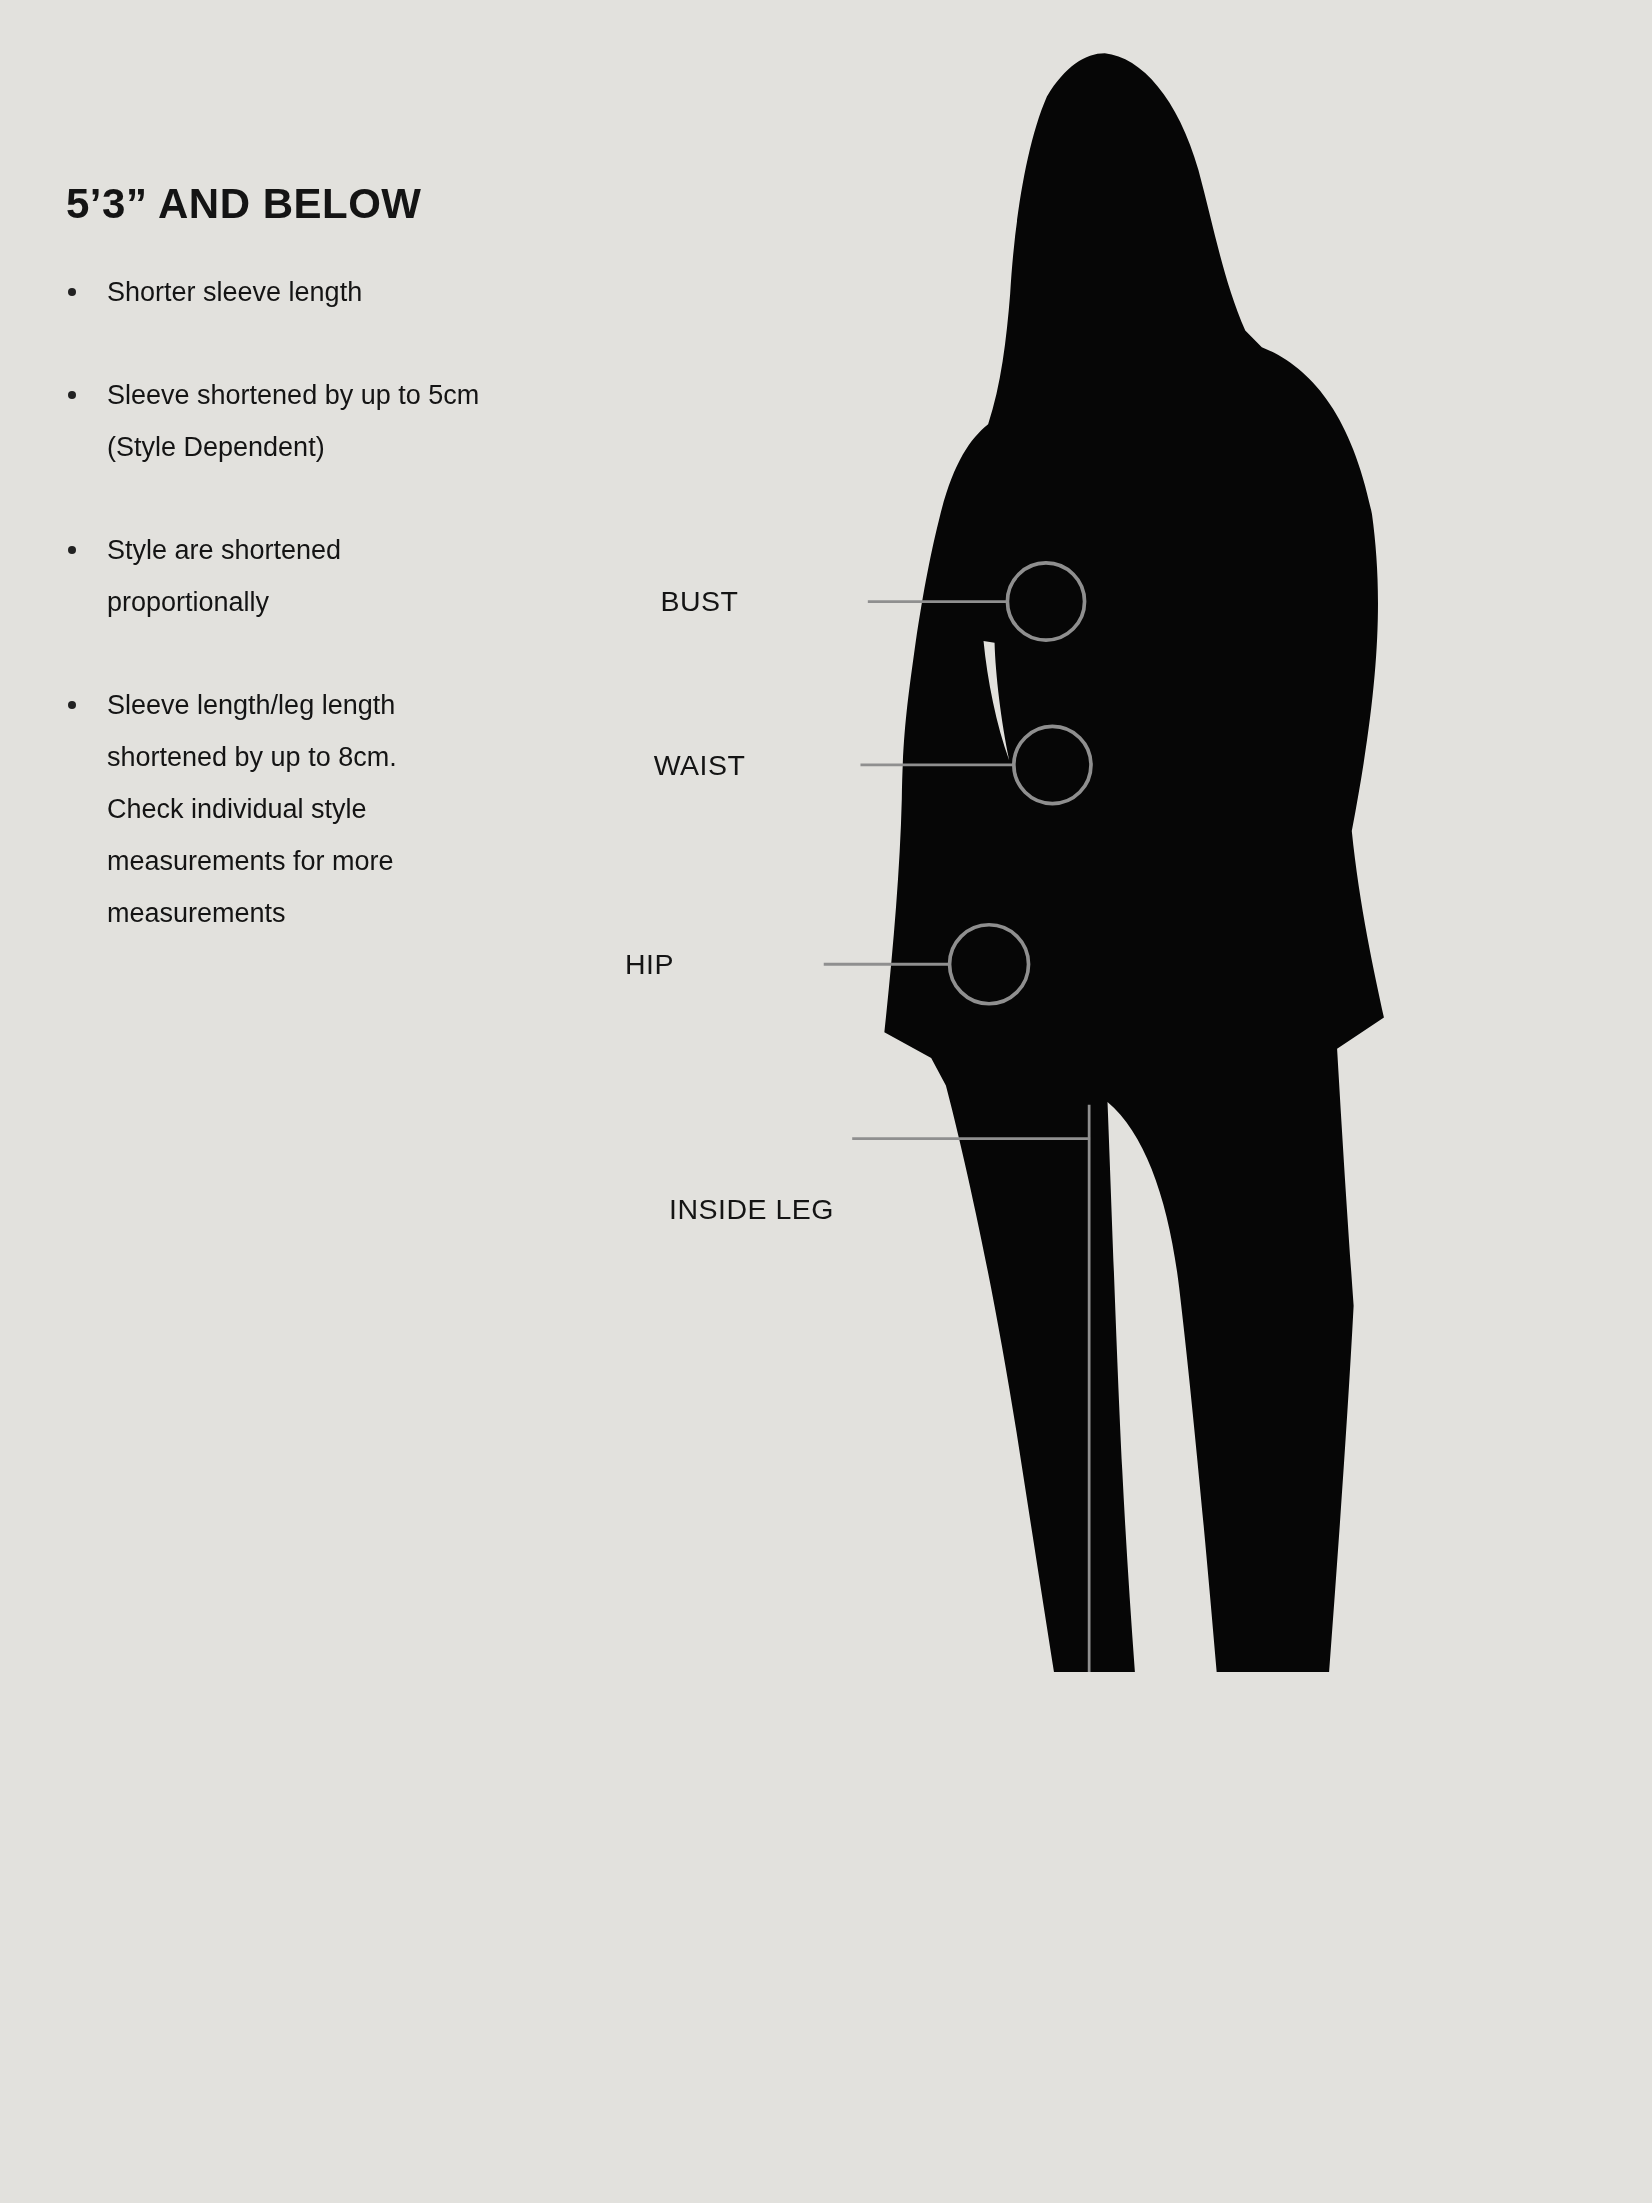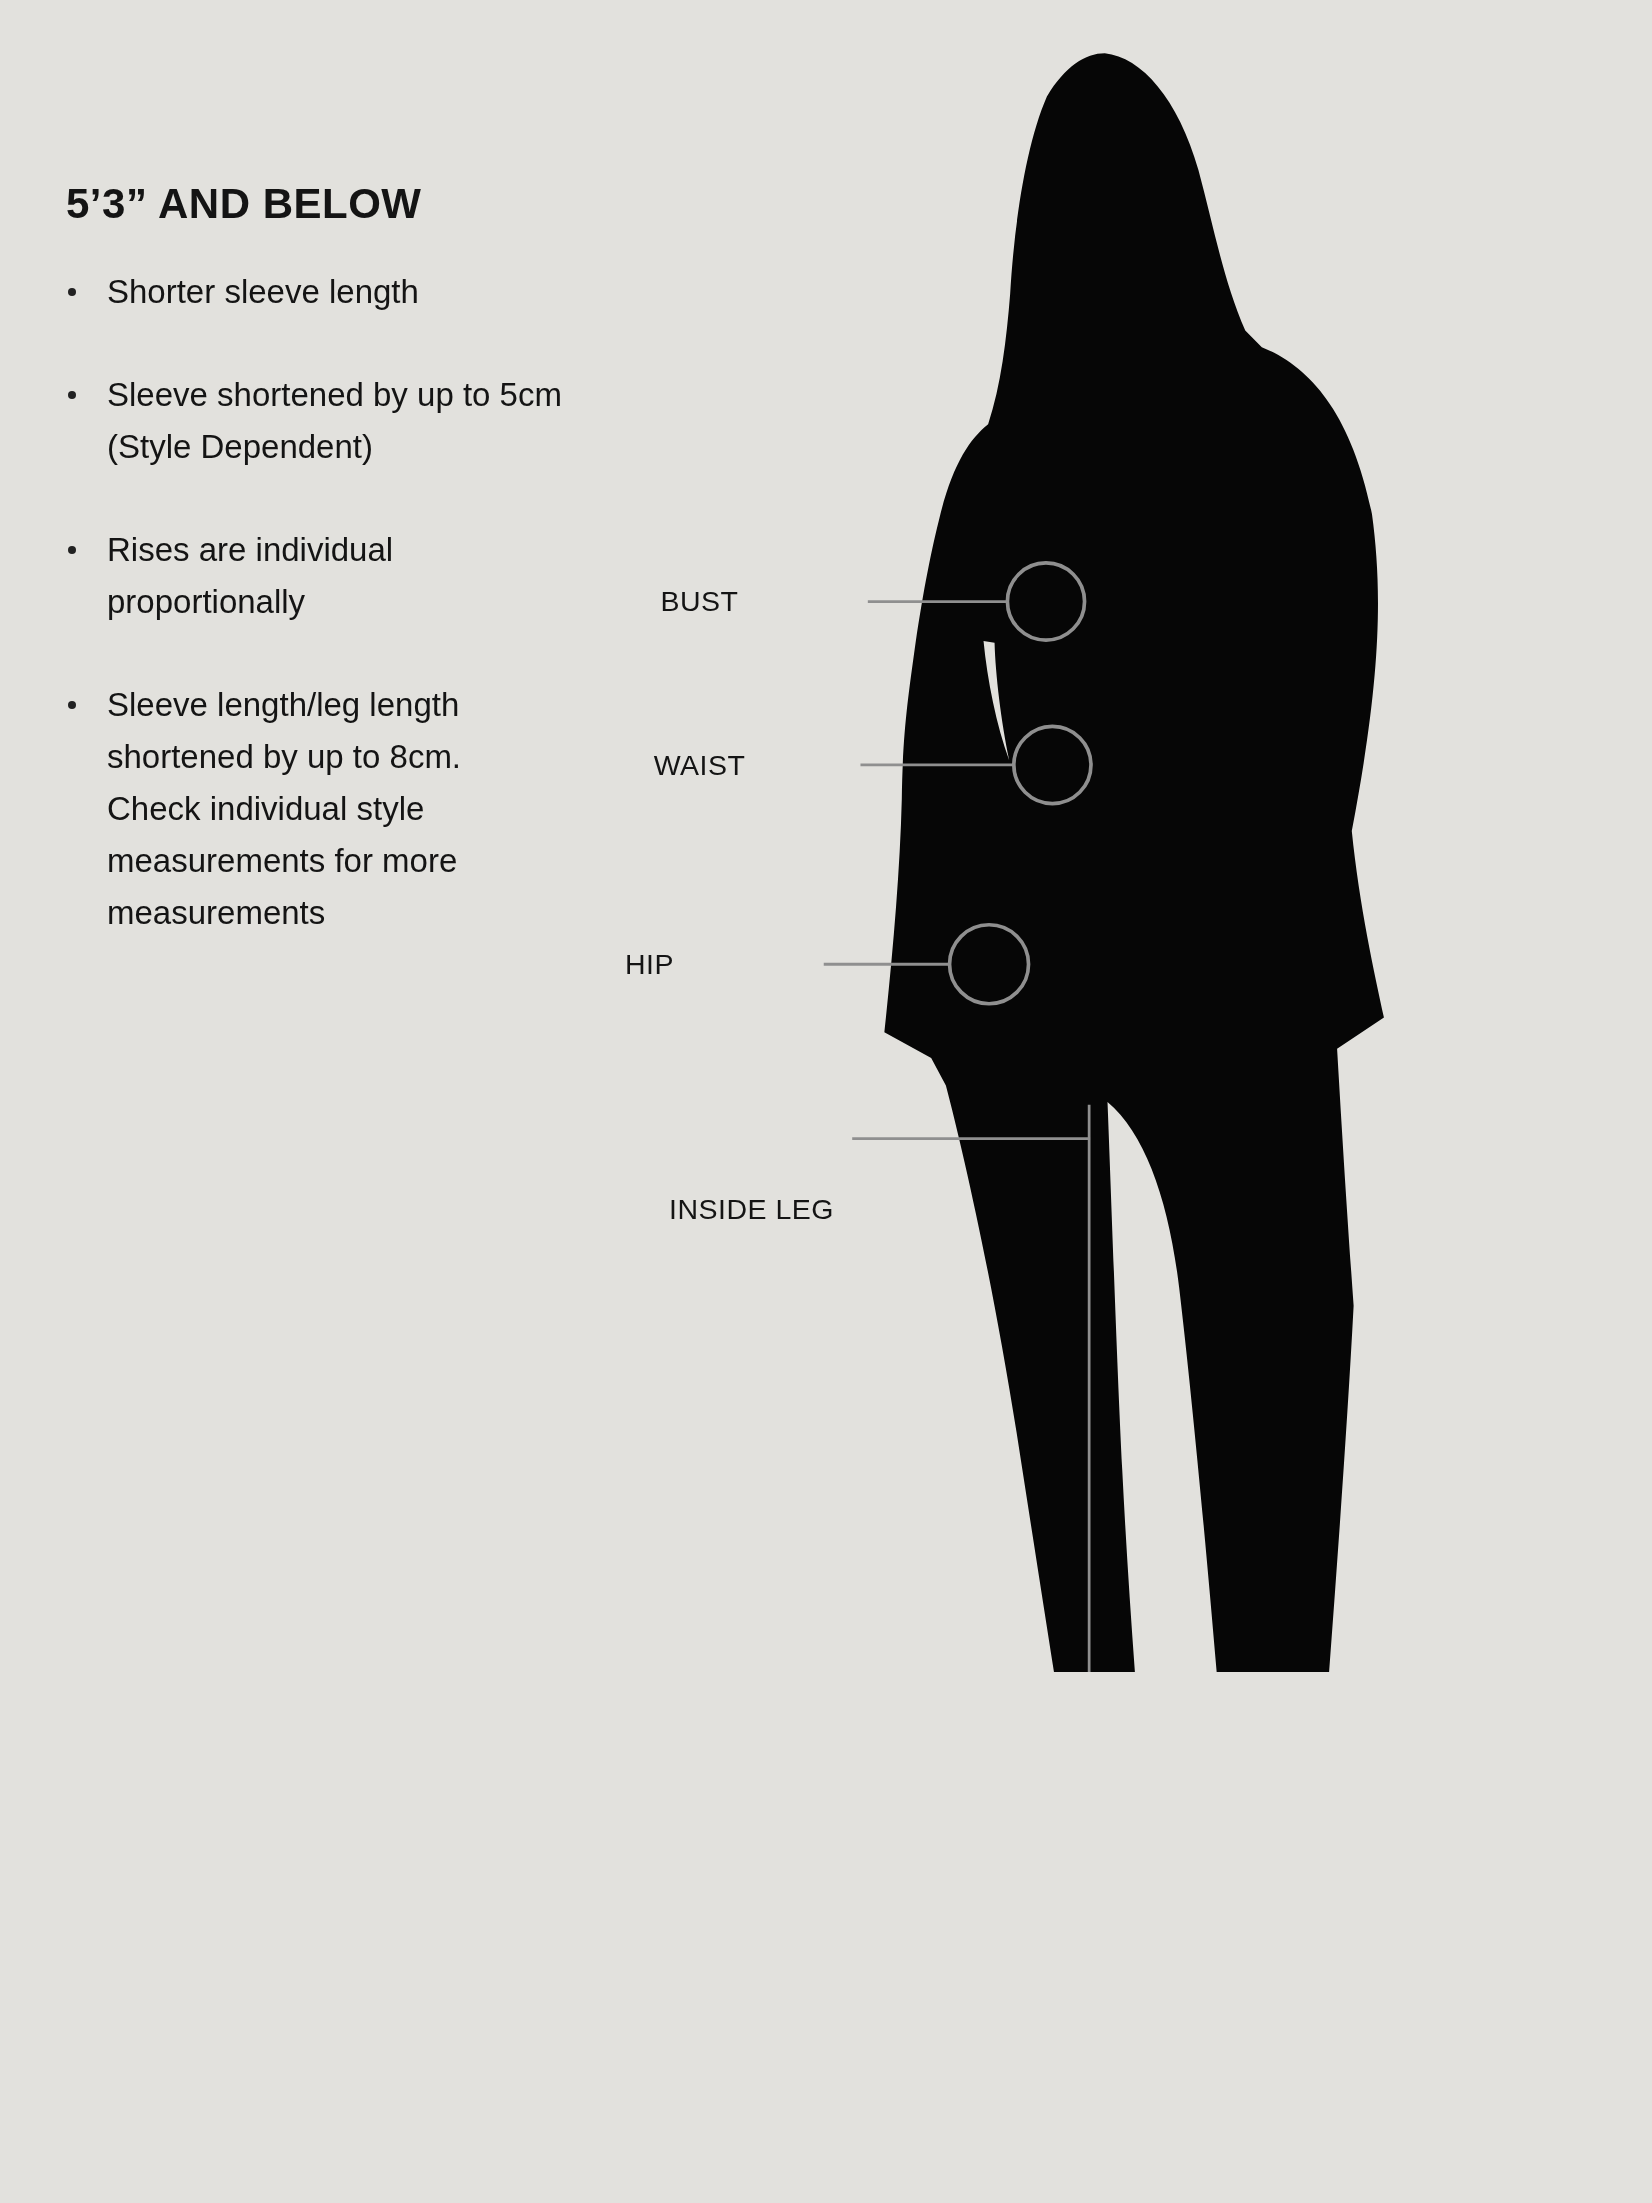--- a/index.html
+++ b/index.html
@@ -24,21 +24,21 @@
   .leader{stroke:var(--line);stroke-width:3;fill:none;}
   .marker-circle{stroke:var(--line);stroke-width:4;fill:none;}
   .page-title{
     position:absolute;left:66px;top:152px;
     font-size:42px;font-weight:700;letter-spacing:0.5px;
     white-space:nowrap;
   }
   .bullet-list{
     position:absolute;left:68px;top:266px;
     list-style:none;margin:0;padding:0;
-    font-size:33px;line-height:52px;
+    font-size:27px;line-height:52px;
   }
   .bullet-item{position:relative;padding-left:39px;margin:0 0 51px 0;}
   .bullet-dot{
     position:absolute;left:0;top:22px;
     width:8.3px;height:8.3px;border-radius:50%;
     background:#222;
   }
   .bullet-line{white-space:nowrap;}
   .meas-label{
     position:absolute;
@@ -119,21 +119,21 @@
       <span class="bullet-dot"></span>
       <div class="bullet-line">Shorter sleeve length</div>
     </li>
     <li class="bullet-item">
       <span class="bullet-dot"></span>
       <div class="bullet-line">Sleeve shortened by up to 5cm</div>
       <div class="bullet-line">(Style Dependent)</div>
     </li>
     <li class="bullet-item">
       <span class="bullet-dot"></span>
-      <div class="bullet-line">Rises are individual</div>
+      <div class="bullet-line">Style are shortened</div>
       <div class="bullet-line">proportionally</div>
     </li>
     <li class="bullet-item">
       <span class="bullet-dot"></span>
       <div class="bullet-line">Sleeve length/leg length</div>
       <div class="bullet-line">shortened by up to 8cm.</div>
       <div class="bullet-line">Check individual style</div>
       <div class="bullet-line">measurements for more</div>
       <div class="bullet-line">measurements</div>
     </li>

